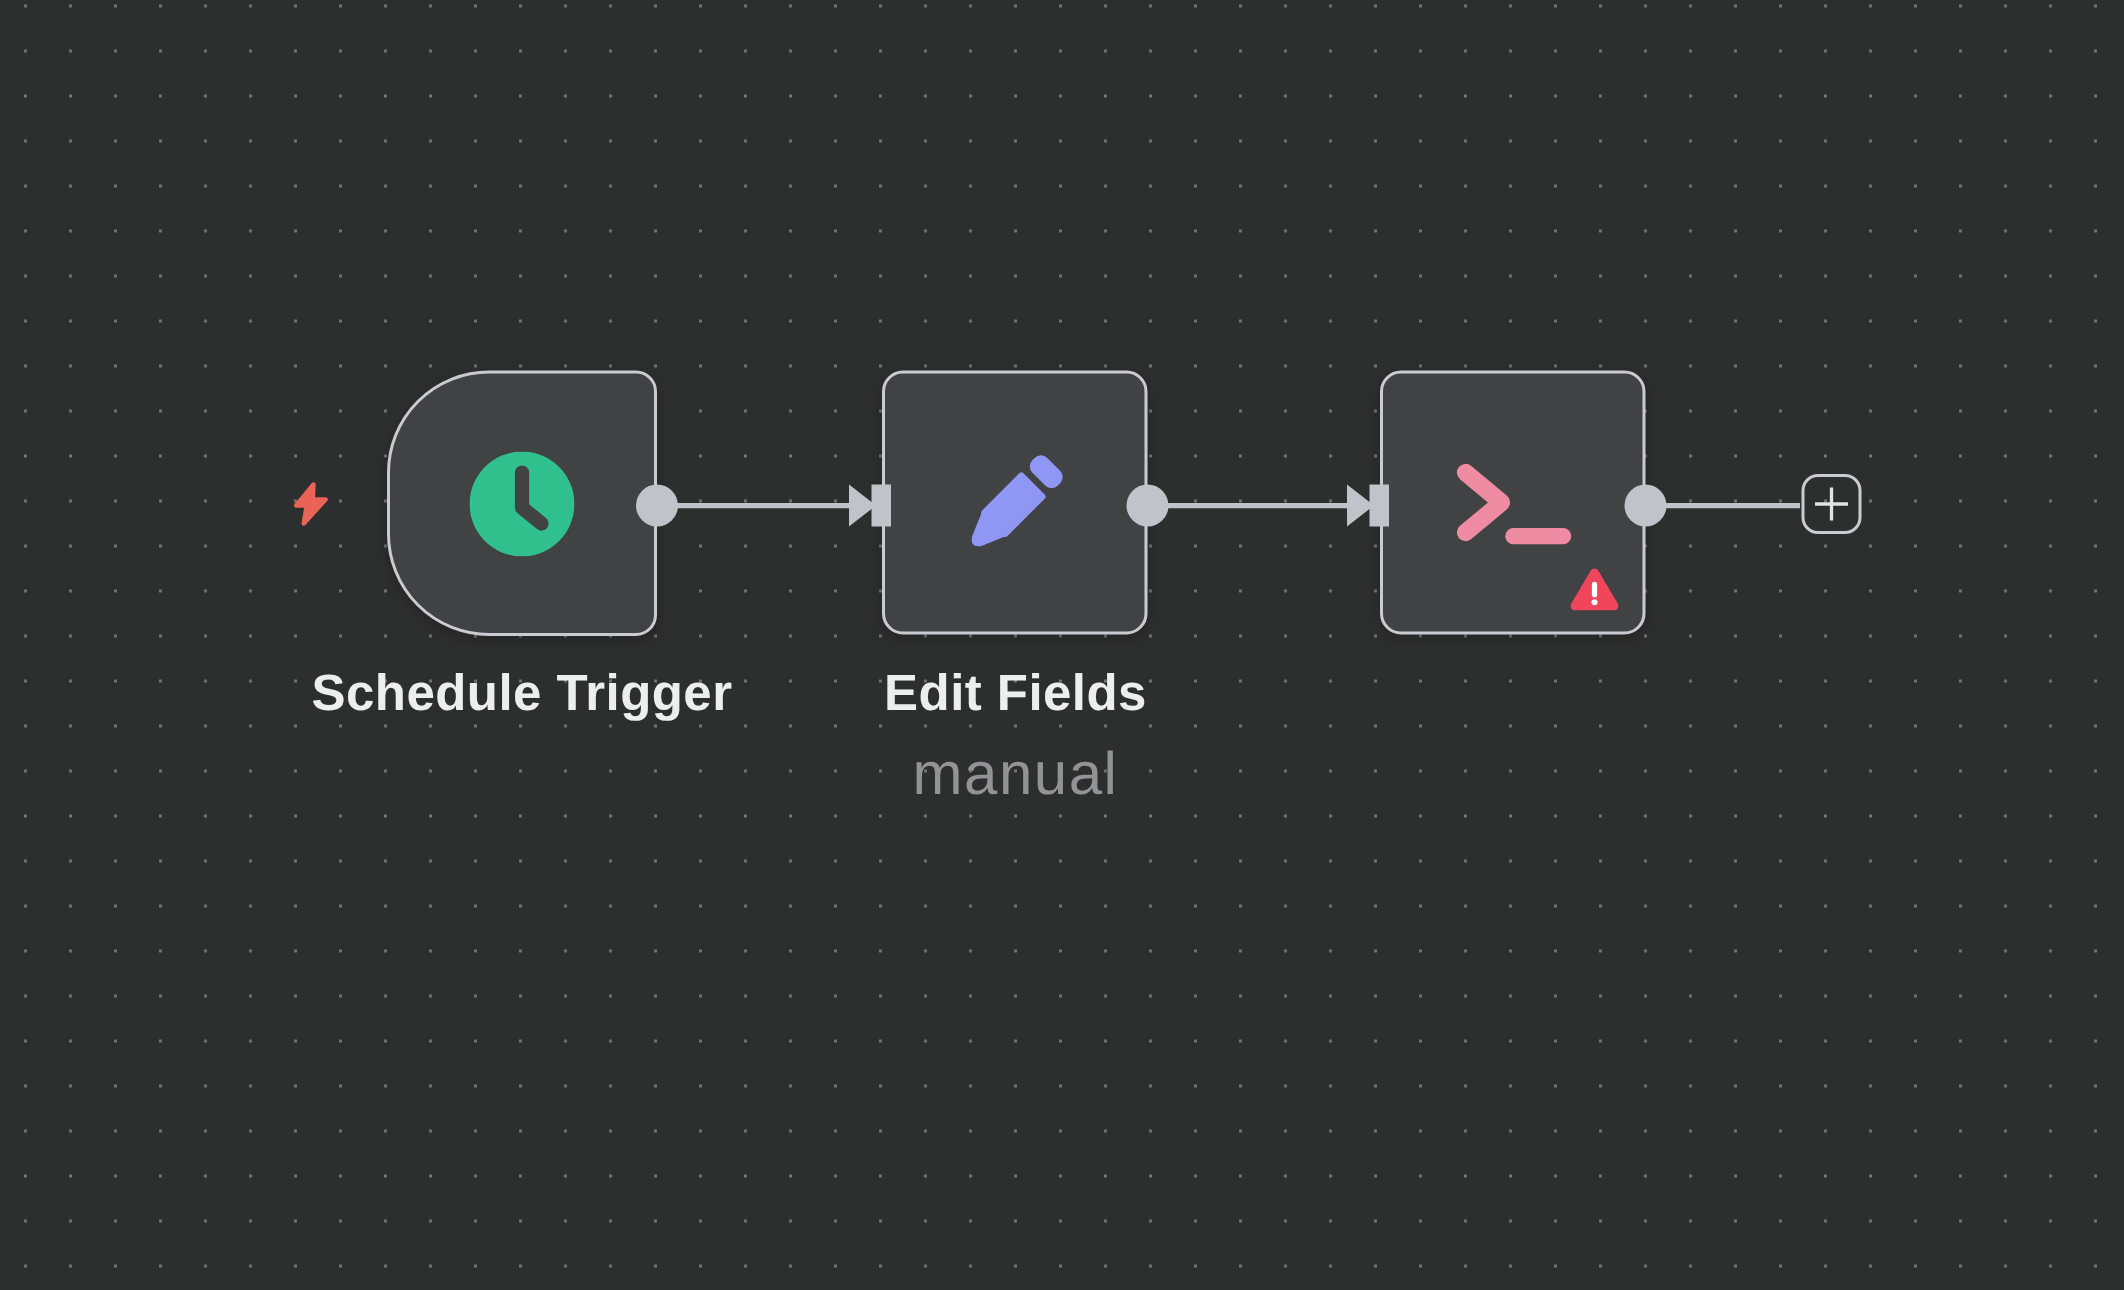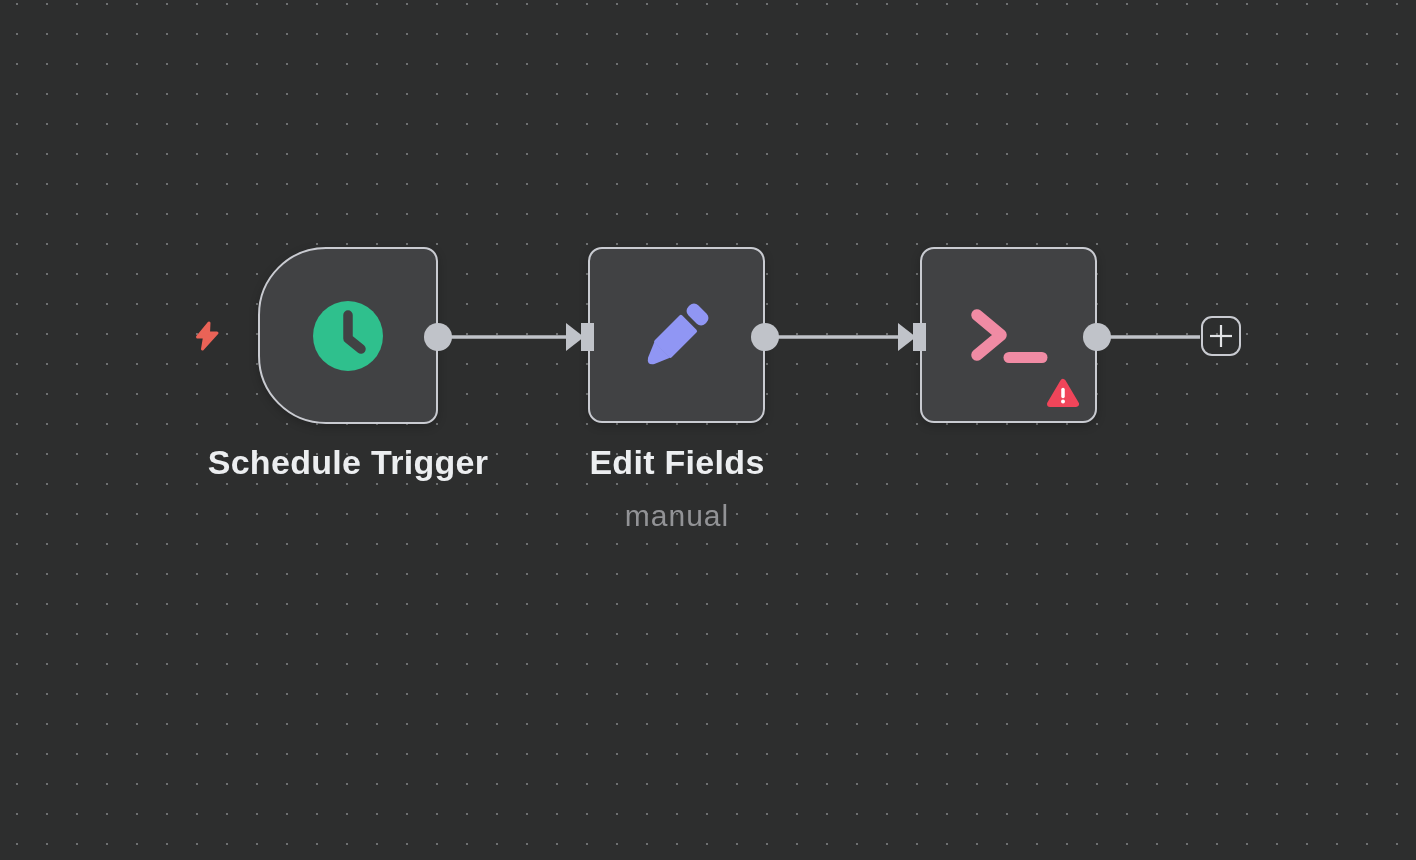--- a/index.html
+++ b/index.html
@@ -29,21 +29,21 @@
   .node.trigger{border-radius:68px 14px 14px 68px;}
   .node-title{
     position:absolute;top:442px;
     transform:translateX(-50%);
     font-size:34px;font-weight:700;letter-spacing:.3px;
     color:#eceef0;white-space:nowrap;line-height:40px;
   }
   .node-subtitle{
     position:absolute;top:499px;
     transform:translateX(-50%);
-    font-size:30px;font-weight:400;letter-spacing:1px;
+    font-size:40px;font-weight:400;letter-spacing:1px;
     color:#929396;white-space:nowrap;line-height:34px;
   }
   .bolt{position:absolute;left:194px;top:321px;}
   .warn{position:absolute;right:16px;bottom:14px;}
   .add-btn{
     position:absolute;left:1201px;top:316px;
     width:40px;height:40px;box-sizing:border-box;
     border:2.5px solid #c9cbd1;border-radius:11px;
     display:flex;align-items:center;justify-content:center;
     background:transparent;cursor:pointer;

